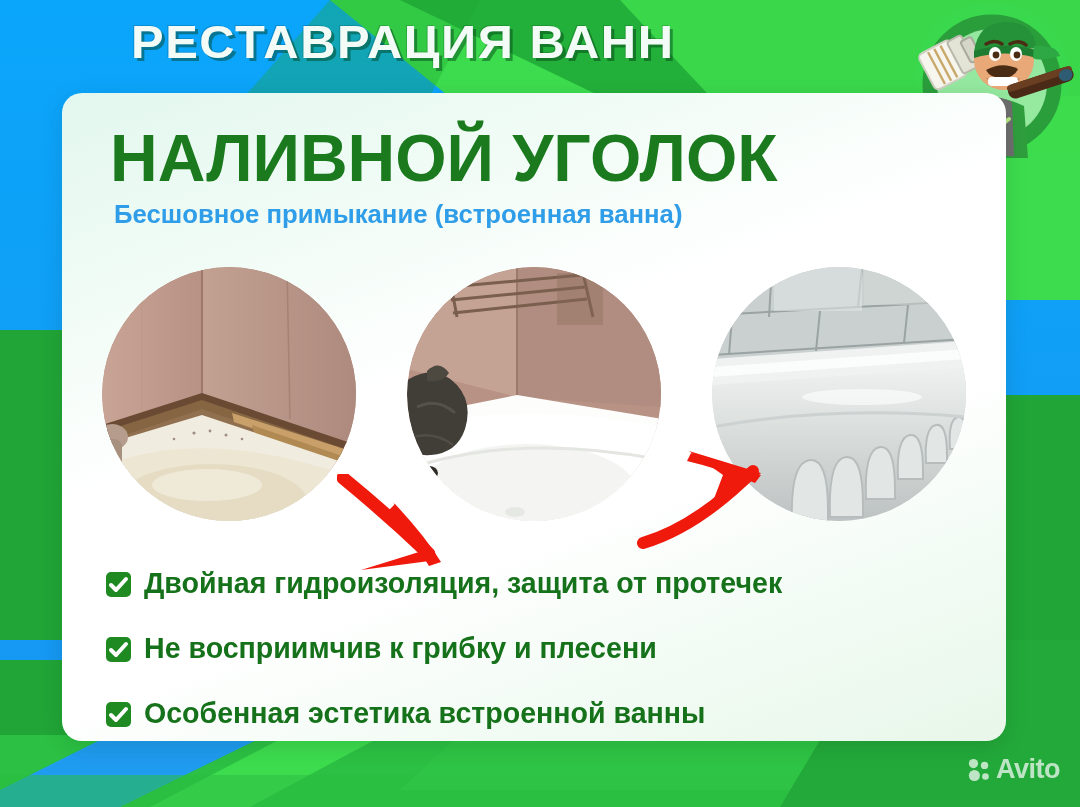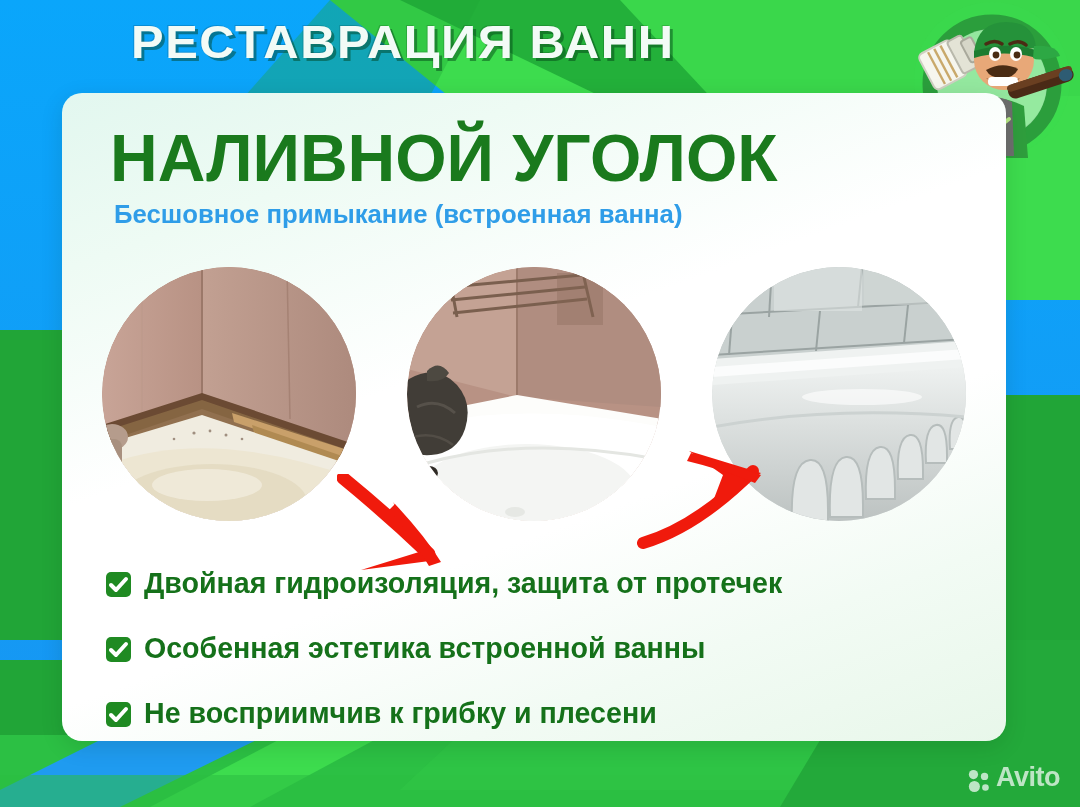--- a/index.html
+++ b/index.html
@@ -88,22 +88,22 @@
   }
   .check-box svg { display:block; }
   .feature-text {
     font-size:29px; font-weight:bold; color:#15711a;
     white-space:nowrap; letter-spacing:0px;
     transform:scaleX(.985); transform-origin:left center;
   }
 
   
   #avito {
-    position:absolute; right:20px; bottom:14px;
-    display:flex; align-items:flex-end; gap:5px;
+    position:absolute; right:20px; bottom:22px;
+    display:flex; align-items:center; gap:5px;
     opacity:.78;
   }
   #avito-mark { display:block; }
   #avito-text {
     font-size:27px; font-weight:bold; color:#e9f7ec; letter-spacing:-.5px;
   }
 </style>
 </head>
 <body>
 
@@ -371,30 +371,30 @@
       </span>
       <span class="feature-text">Двойная гидроизоляция, защита от протечек</span>
     </div>
 
     <div class="feature-row">
       <span class="check-box">
         <svg viewBox="0 0 25 25" width="25" height="25" xmlns="http://www.w3.org/2000/svg">
           <path d="M5 13 L10 18 L20 7" stroke="#ffffff" stroke-width="4" fill="none" stroke-linecap="round" stroke-linejoin="round"></path>
         </svg>
       </span>
-      <span class="feature-text">Особенная эстетика встроенной ванны</span>
+      <span class="feature-text">Не восприимчив к грибку и плесени</span>
     </div>
 
     <div class="feature-row">
       <span class="check-box">
         <svg viewBox="0 0 25 25" width="25" height="25" xmlns="http://www.w3.org/2000/svg">
           <path d="M5 13 L10 18 L20 7" stroke="#ffffff" stroke-width="4" fill="none" stroke-linecap="round" stroke-linejoin="round"></path>
         </svg>
       </span>
-      <span class="feature-text">Не восприимчив к грибку и плесени</span>
+      <span class="feature-text">Особенная эстетика встроенной ванны</span>
     </div>
   </div>
 </div>
 
 <div id="avito">
   <span>
     <svg id="avito-mark" viewBox="0 0 26 26" width="24" height="24" xmlns="http://www.w3.org/2000/svg">
       <circle cx="7" cy="6" r="5" fill="#e9f7ec"></circle>
       <circle cx="19" cy="8" r="4" fill="#e9f7ec"></circle>
       <circle cx="8" cy="19" r="6" fill="#e9f7ec"></circle>

